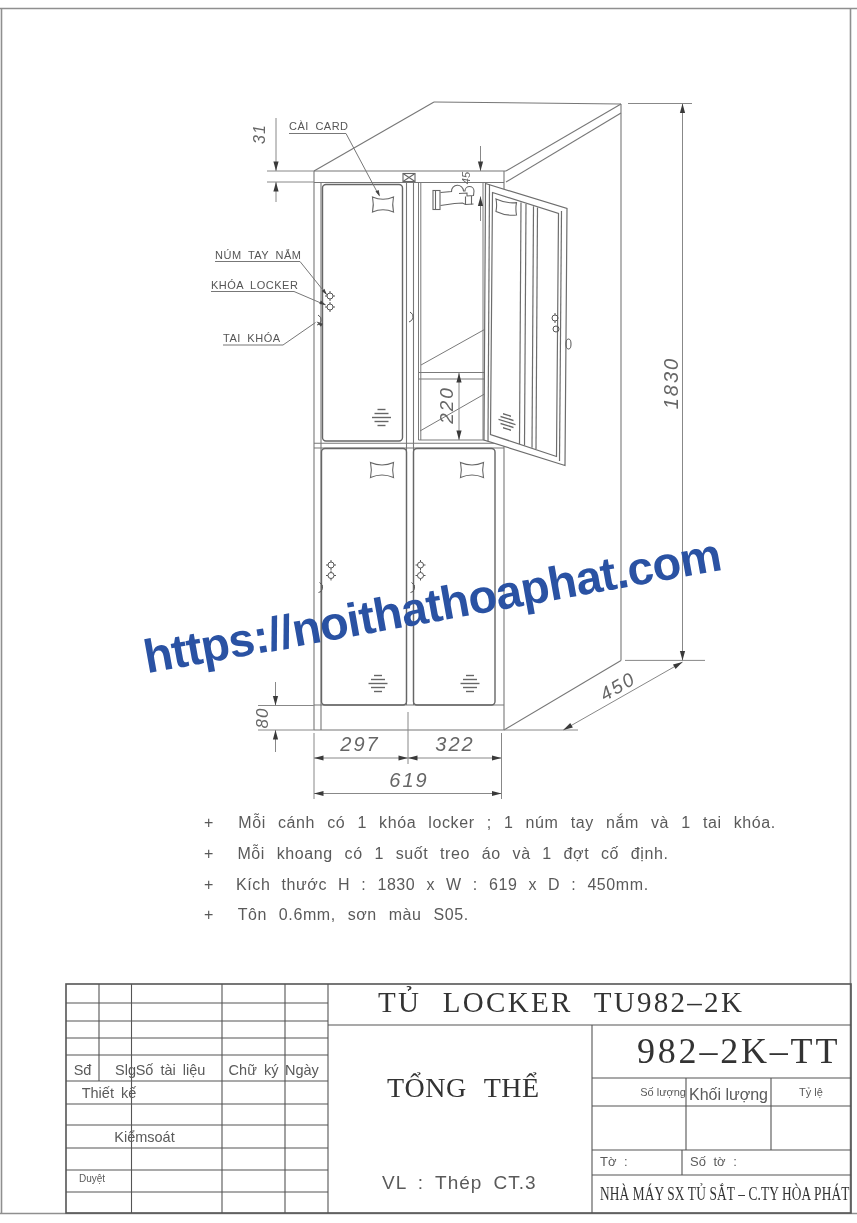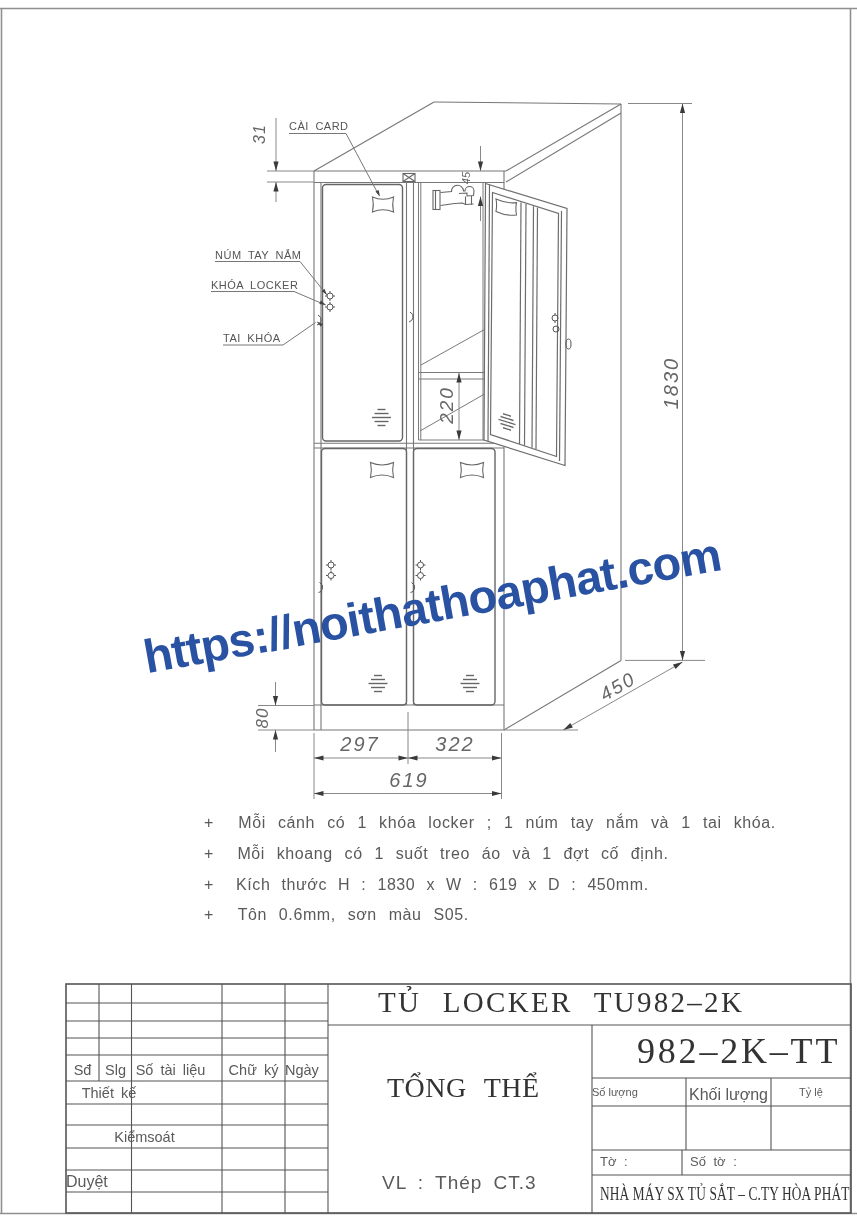--- a/index.html
+++ b/index.html
@@ -312,25 +312,25 @@
 <div class="abs cad" style="left:204px;top:814px;font-size:16px;letter-spacing:0.6px;word-spacing:7.1px;white-space:nowrap">+&nbsp;&nbsp;Mỗi cánh có 1 khóa locker ; 1 núm tay nắm và 1 tai khóa.</div>
 <div class="abs cad" style="left:204px;top:845px;font-size:16px;letter-spacing:0.6px;word-spacing:6.7px;white-space:nowrap">+&nbsp;&nbsp;Mỗi khoang có 1 suốt treo áo và 1 đợt cố định.</div>
 <div class="abs cad" style="left:204px;top:876px;font-size:16px;letter-spacing:0.6px;word-spacing:6px;white-space:nowrap">+&nbsp;&nbsp;Kích thước H : 1830 x W : 619 x D : 450mm.</div>
 <div class="abs cad" style="left:204px;top:906px;font-size:16px;letter-spacing:0.6px;word-spacing:6.8px;white-space:nowrap">+&nbsp;&nbsp;Tôn 0.6mm, sơn màu S05.</div>
 
 <div class="abs ser" id="t1" style="left:378px;top:986px;font-size:29px;letter-spacing:2.3px;word-spacing:12px;white-space:nowrap;">TỦ LOCKER TU982–2K</div>
 <div class="abs ser" id="t2" style="left:637px;top:1030px;font-size:36px;letter-spacing:2.8px;white-space:nowrap;">982–2K–TT</div>
 <div class="abs ser" id="t3" style="left:387px;top:1071.5px;font-size:28px;letter-spacing:0.5px;word-spacing:10px;white-space:nowrap;">TỔNG THỂ</div>
 <div class="abs ser" id="t4" style="left:600px;top:1184px;font-size:18px;letter-spacing:0.2px;transform:scaleX(0.74);transform-origin:0 0;white-space:nowrap;">NHÀ MÁY SX TỦ SẮT – C.TY HÒA PHÁT</div>
 <div class="abs cad" id="t5" style="left:382px;top:1171.5px;font-size:19px;letter-spacing:1px;word-spacing:5px;white-space:nowrap;">VL : Thép CT.3</div>
-<div class="abs cad" style="left:592px;top:1086px;width:94px;text-align:left;font-size:11px;">Số lượng</div>
+<div class="abs cad" style="left:592px;top:1086px;width:94px;text-align:right;font-size:11px;">Số lượng</div>
 <div class="abs cad" style="left:686px;top:1086px;width:85px;text-align:center;font-size:16px;">Khối lượng</div>
 <div class="abs cad" style="left:771px;top:1086px;width:80px;text-align:center;font-size:11px;">Tỷ lệ</div>
 <div class="abs cad" style="left:600px;top:1154px;font-size:13px;word-spacing:4px;">Tờ :</div>
 <div class="abs cad" style="left:690px;top:1154px;font-size:13px;word-spacing:4px;">Số tờ :</div>
 <div class="abs cad" style="left:66px;top:1062px;width:33px;text-align:center;font-size:14.5px;">Sđ</div>
-<div class="abs cad" style="left:99px;top:1062px;width:33px;text-align:center;font-size:14.5px;">Slg</div>
+<div class="abs cad" style="left:99px;top:1062px;width:53px;text-align:center;font-size:14.5px;">Slg</div>
 <div class="abs cad" style="left:131px;top:1062px;width:79px;text-align:center;font-size:14.5px;word-spacing:3px;">Số tài liệu</div>
 <div class="abs cad" style="left:222px;top:1062px;width:63px;text-align:center;font-size:14.5px;word-spacing:3px;">Chữ ký</div>
 <div class="abs cad" style="left:285px;top:1062px;width:43px;font-size:14.5px;">Ngày</div>
 <div class="abs cad" style="left:66px;top:1085px;width:86px;text-align:center;font-size:14.5px;word-spacing:3px;">Thiết kế</div>
 <div class="abs cad" style="left:66px;top:1129px;width:69px;text-align:center;font-size:14.5px;padding-left:44px;">Kiểmsoát</div>
-<div class="abs cad" style="left:66px;top:1173px;width:52px;font-size:16px;">Duyệt</div>
+<div class="abs cad" style="left:66px;top:1173px;width:52px;text-align:center;font-size:10px;">Duyệt</div>
 
 </body></html>

